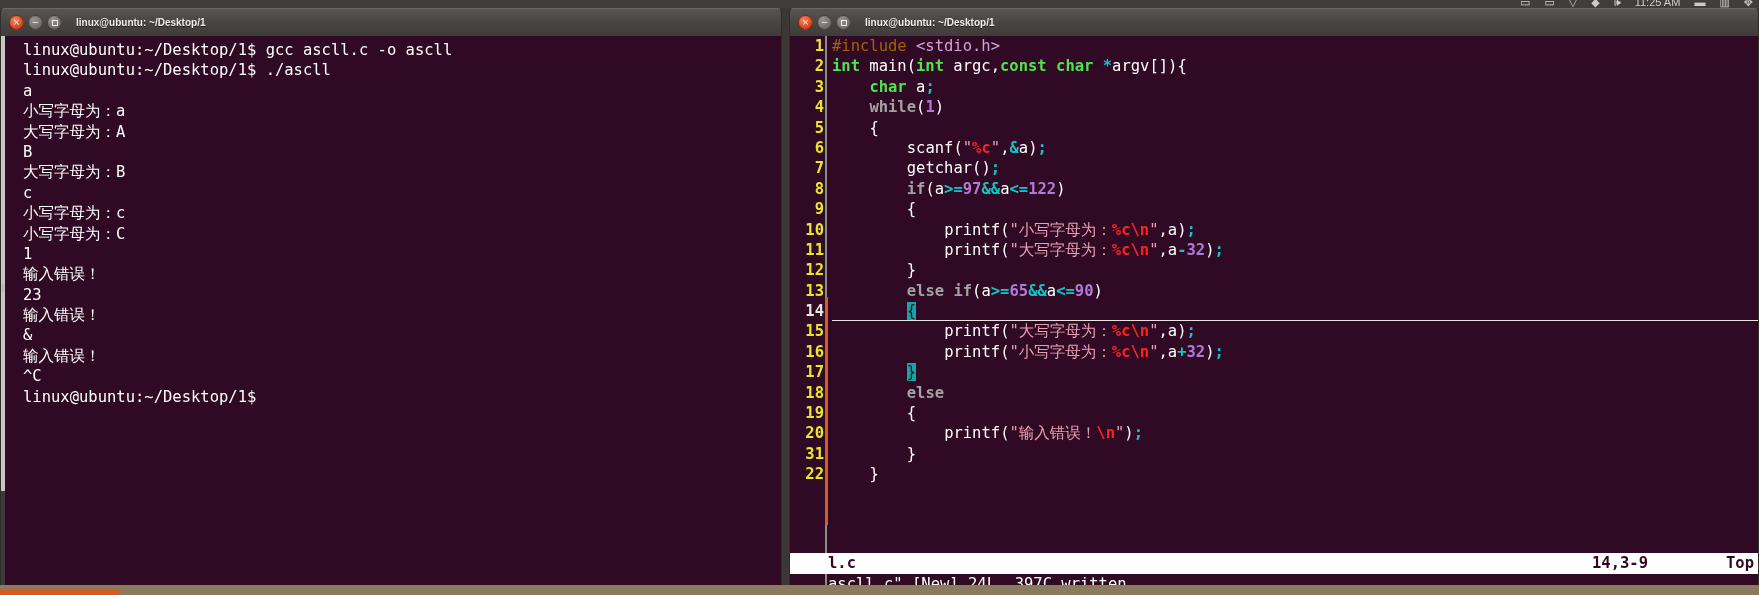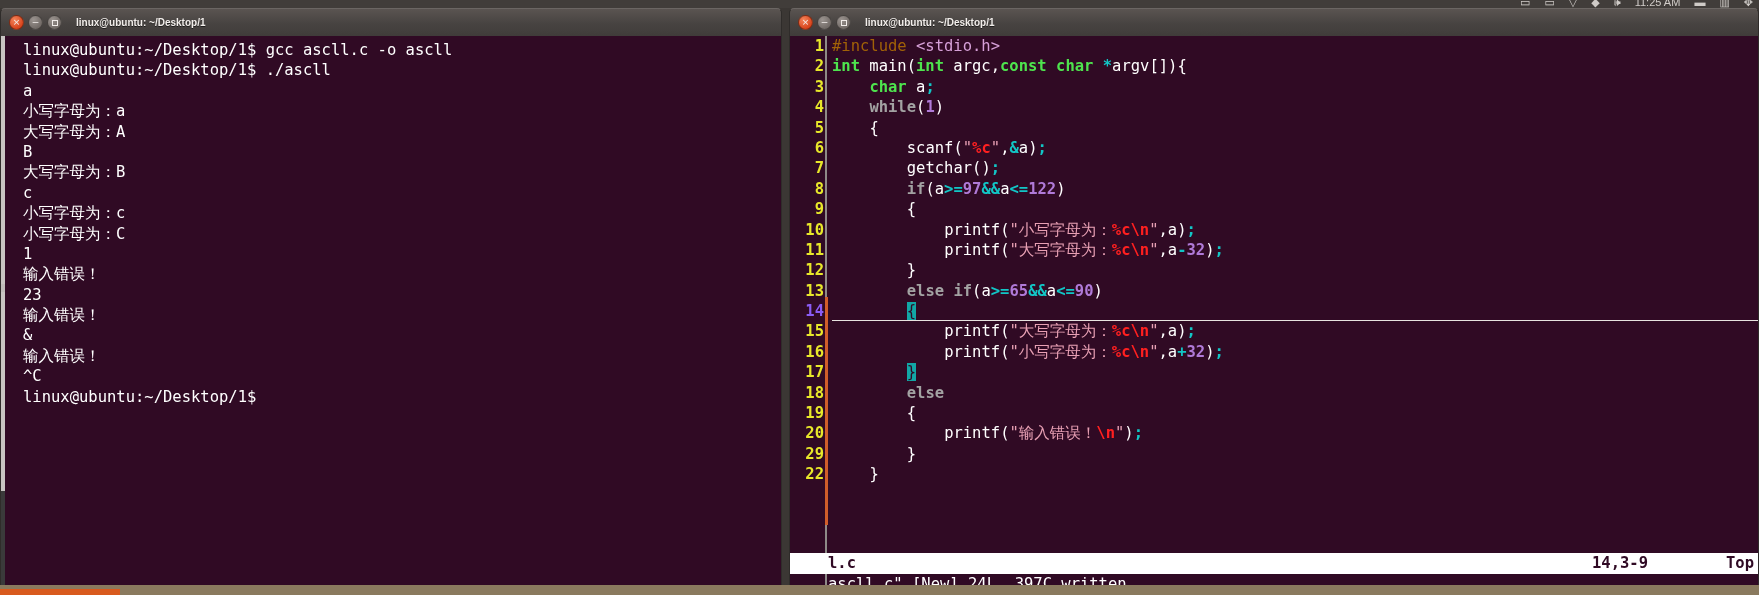--- a/index.html
+++ b/index.html
@@ -103,21 +103,21 @@
     color: #e8e82a; font-weight: bold; flex: none;
   }
   .vcode { flex: 1 1 auto; white-space: pre; }
 
   
   .vline.cursorline { position: relative; }
   .vline.cursorline::after {
     content: ""; position: absolute; left: 42px; right: 0; bottom: 0;
     height: 1px; background: #e8e4e0;
   }
-  .vline.cursorline .lnum { color: #8b5cf6; }
+  .vline.cursorline .lnum { color: #e5e5e5; }
   .vline.cursorline .lnum::after {
     content: ""; position: absolute; left: 42px; width: 0; 
   }
   
   .vsplit {
     position: absolute; left: 35px; top: 0; width: 2px; height: 100%;
     background: #8e8a87;
   }
   .vsplit-hot {
     position: absolute; left: 35px; width: 3px; background: #d05d2a;
@@ -251,21 +251,21 @@
           <div class="vline"><span class="lnum">11</span><span class="vcode"><span class="c-plain"> </span><span class="c-plain"> </span><span class="c-plain"> </span><span class="c-plain"> </span><span class="c-plain"> </span><span class="c-plain"> </span><span class="c-plain"> </span><span class="c-plain"> </span><span class="c-plain"> </span><span class="c-plain"> </span><span class="c-plain"> </span><span class="c-plain"> </span><span class="c-plain">printf</span><span class="c-plain">(</span><span class="c-str">"</span><span class="c-str">大写字母为：</span><span class="c-esc">%c</span><span class="c-str"></span><span class="c-esc">\n</span><span class="c-str"></span><span class="c-str">"</span><span class="c-plain">,</span><span class="c-plain">a</span><span class="c-op">-</span><span class="c-num">32</span><span class="c-plain">)</span><span class="c-op">;</span></span></div>
           <div class="vline"><span class="lnum">12</span><span class="vcode"><span class="c-plain"> </span><span class="c-plain"> </span><span class="c-plain"> </span><span class="c-plain"> </span><span class="c-plain"> </span><span class="c-plain"> </span><span class="c-plain"> </span><span class="c-plain"> </span><span class="c-plain">}</span></span></div>
           <div class="vline"><span class="lnum">13</span><span class="vcode"><span class="c-plain"> </span><span class="c-plain"> </span><span class="c-plain"> </span><span class="c-plain"> </span><span class="c-plain"> </span><span class="c-plain"> </span><span class="c-plain"> </span><span class="c-plain"> </span><span class="c-kw">else</span><span class="c-plain"> </span><span class="c-kw">if</span><span class="c-plain">(</span><span class="c-plain">a</span><span class="c-op">&gt;=</span><span class="c-num">65</span><span class="c-op">&amp;&amp;</span><span class="c-plain">a</span><span class="c-op">&lt;=</span><span class="c-num">90</span><span class="c-plain">)</span></span></div>
           <div class="vline cursorline"><span class="lnum">14</span><span class="vcode">        <span class="cursorblk">{</span></span></div>
           <div class="vline"><span class="lnum">15</span><span class="vcode"><span class="c-plain"> </span><span class="c-plain"> </span><span class="c-plain"> </span><span class="c-plain"> </span><span class="c-plain"> </span><span class="c-plain"> </span><span class="c-plain"> </span><span class="c-plain"> </span><span class="c-plain"> </span><span class="c-plain"> </span><span class="c-plain"> </span><span class="c-plain"> </span><span class="c-plain">printf</span><span class="c-plain">(</span><span class="c-str">"</span><span class="c-str">大写字母为：</span><span class="c-esc">%c</span><span class="c-str"></span><span class="c-esc">\n</span><span class="c-str"></span><span class="c-str">"</span><span class="c-plain">,</span><span class="c-plain">a</span><span class="c-plain">)</span><span class="c-op">;</span></span></div>
           <div class="vline"><span class="lnum">16</span><span class="vcode"><span class="c-plain"> </span><span class="c-plain"> </span><span class="c-plain"> </span><span class="c-plain"> </span><span class="c-plain"> </span><span class="c-plain"> </span><span class="c-plain"> </span><span class="c-plain"> </span><span class="c-plain"> </span><span class="c-plain"> </span><span class="c-plain"> </span><span class="c-plain"> </span><span class="c-plain">printf</span><span class="c-plain">(</span><span class="c-str">"</span><span class="c-str">小写字母为：</span><span class="c-esc">%c</span><span class="c-str"></span><span class="c-esc">\n</span><span class="c-str"></span><span class="c-str">"</span><span class="c-plain">,</span><span class="c-plain">a</span><span class="c-op">+</span><span class="c-num">32</span><span class="c-plain">)</span><span class="c-op">;</span></span></div>
           <div class="vline"><span class="lnum">17</span><span class="vcode">        <span class="cursorblk">}</span></span></div>
           <div class="vline"><span class="lnum">18</span><span class="vcode"><span class="c-plain"> </span><span class="c-plain"> </span><span class="c-plain"> </span><span class="c-plain"> </span><span class="c-plain"> </span><span class="c-plain"> </span><span class="c-plain"> </span><span class="c-plain"> </span><span class="c-kw">else</span></span></div>
           <div class="vline"><span class="lnum">19</span><span class="vcode"><span class="c-plain"> </span><span class="c-plain"> </span><span class="c-plain"> </span><span class="c-plain"> </span><span class="c-plain"> </span><span class="c-plain"> </span><span class="c-plain"> </span><span class="c-plain"> </span><span class="c-plain">{</span></span></div>
           <div class="vline"><span class="lnum">20</span><span class="vcode"><span class="c-plain"> </span><span class="c-plain"> </span><span class="c-plain"> </span><span class="c-plain"> </span><span class="c-plain"> </span><span class="c-plain"> </span><span class="c-plain"> </span><span class="c-plain"> </span><span class="c-plain"> </span><span class="c-plain"> </span><span class="c-plain"> </span><span class="c-plain"> </span><span class="c-plain">printf</span><span class="c-plain">(</span><span class="c-str">"</span><span class="c-str">输入错误！</span><span class="c-esc">\n</span><span class="c-str"></span><span class="c-str">"</span><span class="c-plain">)</span><span class="c-op">;</span></span></div>
-          <div class="vline"><span class="lnum">29</span><span class="vcode"><span class="c-plain"> </span><span class="c-plain"> </span><span class="c-plain"> </span><span class="c-plain"> </span><span class="c-plain"> </span><span class="c-plain"> </span><span class="c-plain"> </span><span class="c-plain"> </span><span class="c-plain">}</span></span></div>
+          <div class="vline"><span class="lnum">31</span><span class="vcode"><span class="c-plain"> </span><span class="c-plain"> </span><span class="c-plain"> </span><span class="c-plain"> </span><span class="c-plain"> </span><span class="c-plain"> </span><span class="c-plain"> </span><span class="c-plain"> </span><span class="c-plain">}</span></span></div>
           <div class="vline"><span class="lnum">22</span><span class="vcode"><span class="c-plain"> </span><span class="c-plain"> </span><span class="c-plain"> </span><span class="c-plain"> </span><span class="c-plain">}</span></span></div>
         </div>
 
       <div class="vstatus">
         <span>l.c</span>
         <span class="sp"></span>
         <span class="pos">14,3-9</span>
         <span class="top">Top</span>
       </div>
       <div class="vmsg">ascll.c" [New] 24L, 397C written</div>

